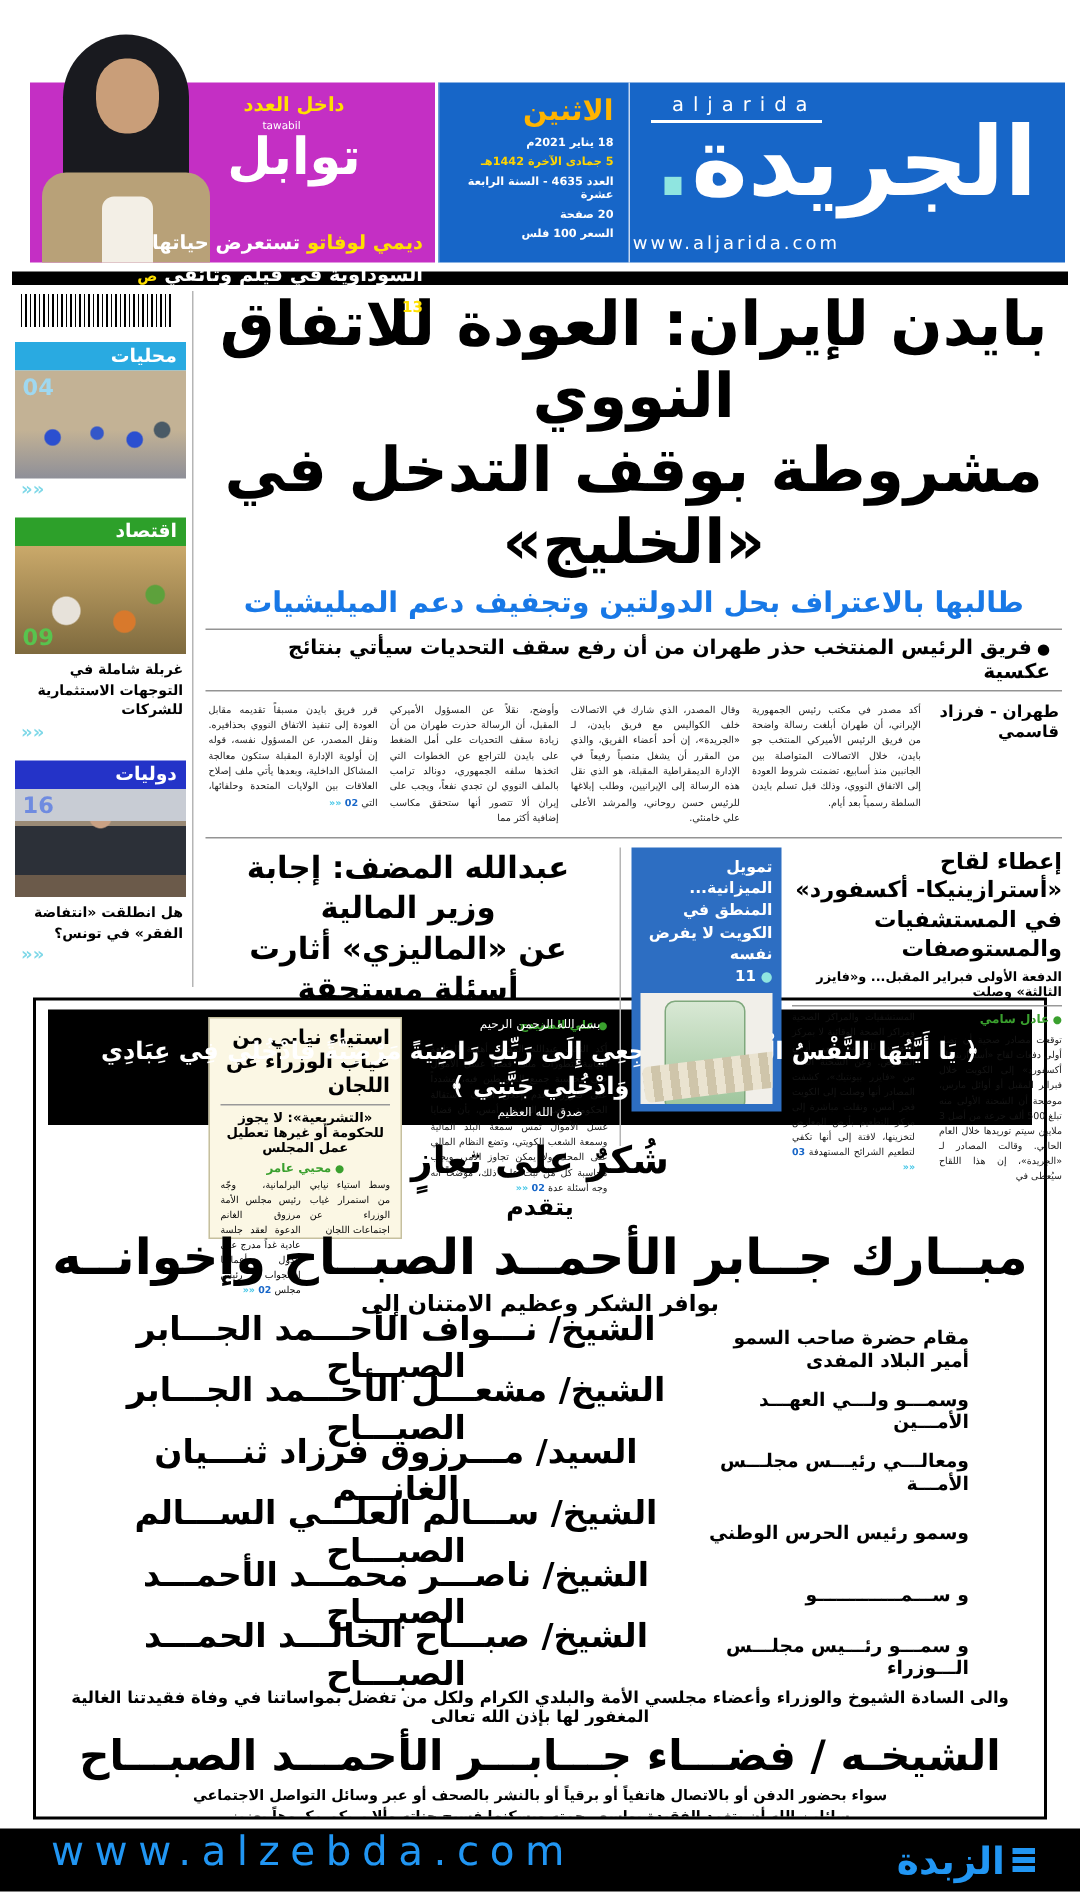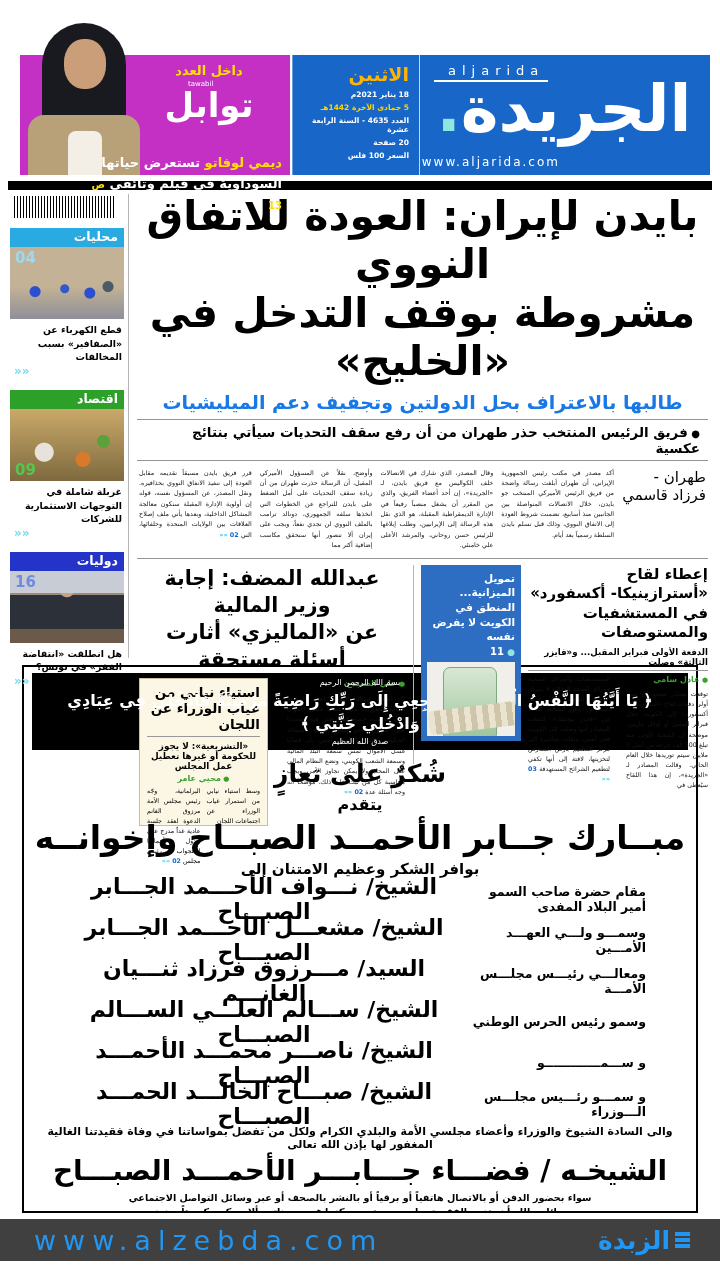--- a/index.html
+++ b/index.html
@@ -26,21 +26,21 @@
   .promo { flex:1; margin-right:2px; background:#c42fc4; position:relative; }
   .promo-photo { position:absolute; left:8px; bottom:0; width:112px; height:152px; }
   .hair { position:absolute; top:0; left:14px; width:84px; height:122px;
           background:#191a1f; border-radius:42px 42px 26px 30px; }
   .face { position:absolute; top:16px; left:36px; width:42px; height:50px;
           background:#c99e79; border-radius:46%; }
   .jacket { position:absolute; bottom:0; left:0; width:112px; height:60px;
             background:#b8a178; border-radius:16px 16px 0 0; }
   .blouse { position:absolute; bottom:0; left:40px; width:34px; height:44px;
             background:#f3efe6; border-radius:8px 8px 0 0; }
-  .promo-text { position:absolute; top:8px; right:6px; width:150px; text-align:center; }
+  .promo-text { position:absolute; top:8px; right:19px; width:150px; text-align:center; }
   .p-kicker { color:#ffe000; font-size:13px; font-weight:bold; }
   .p-latin  { color:#fff; font-size:7px; direction:ltr; text-align:left; margin:2px 0 0 54px; }
   .p-logo   { color:#fff; font-size:34px; font-weight:bold; line-height:1.05; }
   .p-line   { position:absolute; top:98px; right:8px; width:192px; font-size:13px;
               font-weight:bold; color:#fff; line-height:1.6; text-align:right; }
   .p-hl { color:#ffe000; }
   .p-pg { color:#ffe000; font-size:10px; }
 
   
   .black-bar { height:9px; background:#000; margin:6px 8px 0; }
@@ -52,21 +52,21 @@
   .sidebar { flex:0 0 118px; padding:4px 2px 0; }
 
   .h1 { font-size:41px; font-weight:bold; text-align:center; line-height:1.18;
         letter-spacing:-1px; color:#000; }
   .lead-sub { color:#1878e6; font-size:19px; font-weight:bold; text-align:center;
               margin:5px 0 6px; }
   .bullet-line { border-top:1px solid #949494; border-bottom:1px solid #949494;
                  padding:4px 8px; font-size:13.5px; font-weight:bold; }
   .bullet-line::before { content:"● "; font-size:10px; }
   .lead-body { display:flex; direction:rtl; gap:8px; padding:7px 2px 6px; height:97px; }
-  .lead-byline { flex:0 0 84px; font-size:15px; font-weight:normal; }
+  .lead-byline { flex:0 0 84px; font-size:11px; font-weight:bold; }
   .bcol { flex:1; font-size:6.4px; line-height:1.62; text-align:justify; color:#151515; }
   .jump::after { content:" ««"; color:#49c8e8; font-weight:bold; }
   .jump { color:#1766c8; font-weight:bold; }
   .hr { height:1px; background:#949494; }
 
   .row2 { display:flex; direction:rtl; padding-top:6px; height:205px; }
   .vaccine { flex:0 0 180px; }
   .v-h1 { font-size:15px; font-weight:bold; line-height:1.3; text-align:right; }
   .v-sub { font-size:8.6px; font-weight:bold; border-bottom:1px solid #999;
            padding:4px 0 3px; margin-bottom:3px; }
@@ -143,22 +143,22 @@
   .crow .lbl { flex:0 0 218px; font-size:12.5px; font-weight:bold; text-align:right;
                padding-right:42px; }
   .crow .nm  { flex:1; font-size:22px; font-weight:bold; text-align:center; padding-left:26px;
                letter-spacing:-0.5px; }
   .closing { font-size:11px; font-weight:bold; text-align:center; margin-top:1px; }
   .deceased { font-size:28px; font-weight:bold; text-align:center; margin-top:3px; letter-spacing:-0.5px; }
   .means { font-size:9.6px; font-weight:bold; text-align:center; margin-top:5px; }
   .prayer { font-size:9.6px; font-weight:bold; text-align:center; margin-top:3px; }
 
   
-  .footer { height:42px; margin-top:6px; display:flex; direction:ltr; align-items:center;
-            justify-content:space-between; padding:0 30px 0 34px; background:#404040; }
+  .footer { height:42px; margin-top:6px; display:flex; direction:ltr; 
+            justify-content:space-between; padding:0 30px 0 34px; background:#000000; }
   .f-url { color:#2196f3; font-size:27px; letter-spacing:7px; direction:ltr; }
   .f-logo { color:#2196f3; font-size:25px; font-weight:bold; display:flex; direction:rtl;
             align-items:center; gap:5px; }
   .f-bars { display:flex; flex-direction:column; gap:2px; }
   .f-bars i { display:block; width:15px; height:4px; background:#2196f3; }
 </style>
 </head>
 <body>
 
 <div class="masthead">
@@ -272,21 +272,20 @@
   <div class="vsep"></div>
 
   <div class="sidebar">
     <div class="barcode"></div>
 
     <div class="sec">
       <div class="sec-head sh-local">محليات</div>
       <div class="sec-photo ph-local">
         <span class="pg pg-local">04</span>
       </div>
-      <div class="sec-cap">قطع الكهرباء عن «الصفافير» بسبب المخالفات</div>
       <div class="sec-arrows">««</div>
     </div>
 
     <div class="sec">
       <div class="sec-head sh-econ">اقتصاد</div>
       <div class="sec-photo ph-econ">
         <span class="pg pg-econ">09</span>
       </div>
       <div class="sec-cap">غربلة شاملة في التوجهات الاستثمارية للشركات</div>
       <div class="sec-arrows">««</div>

